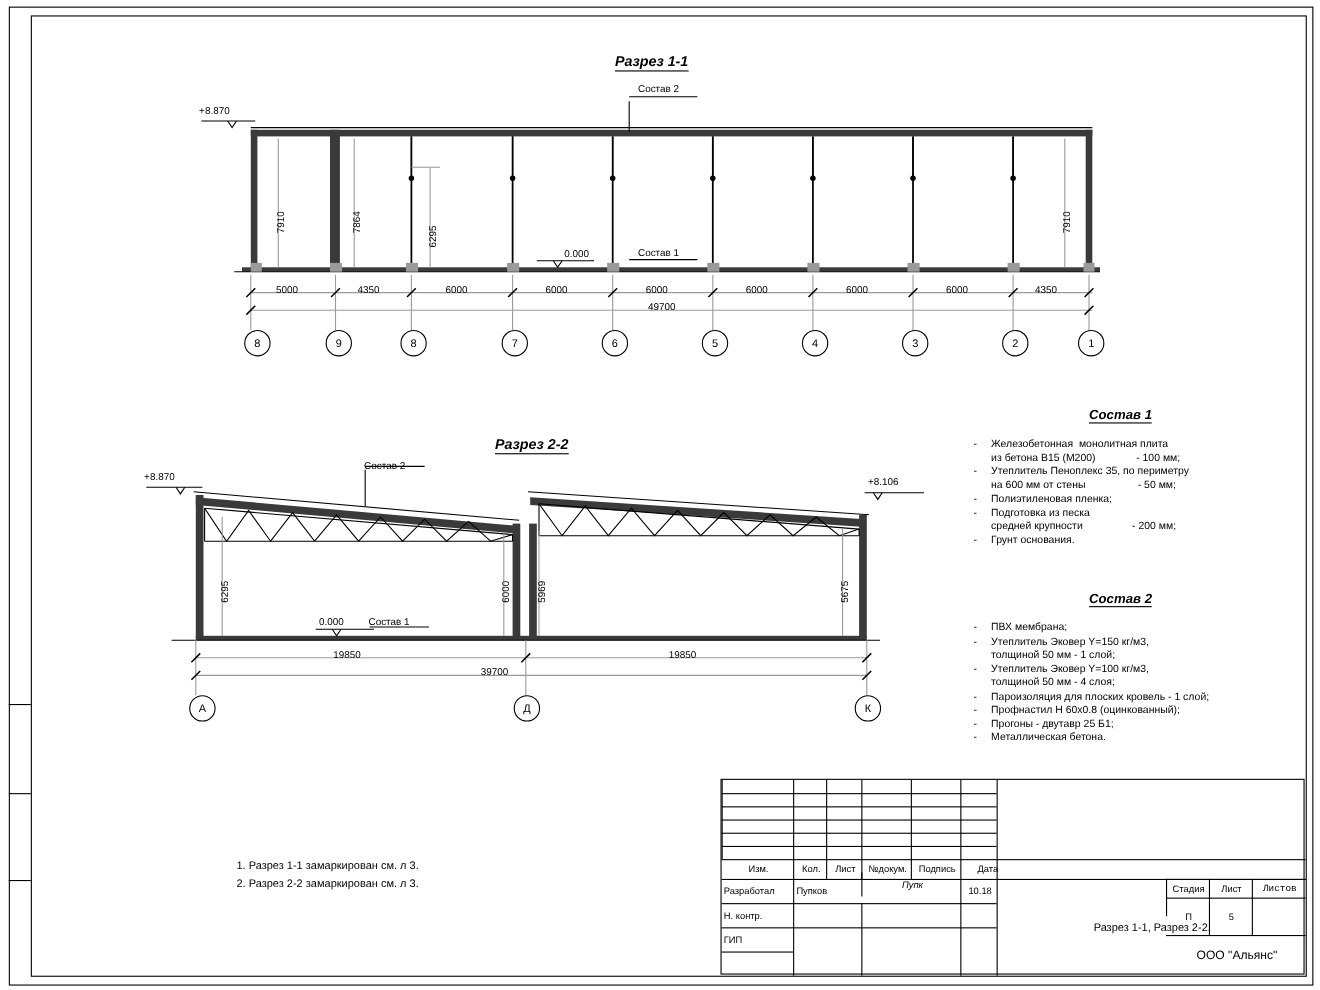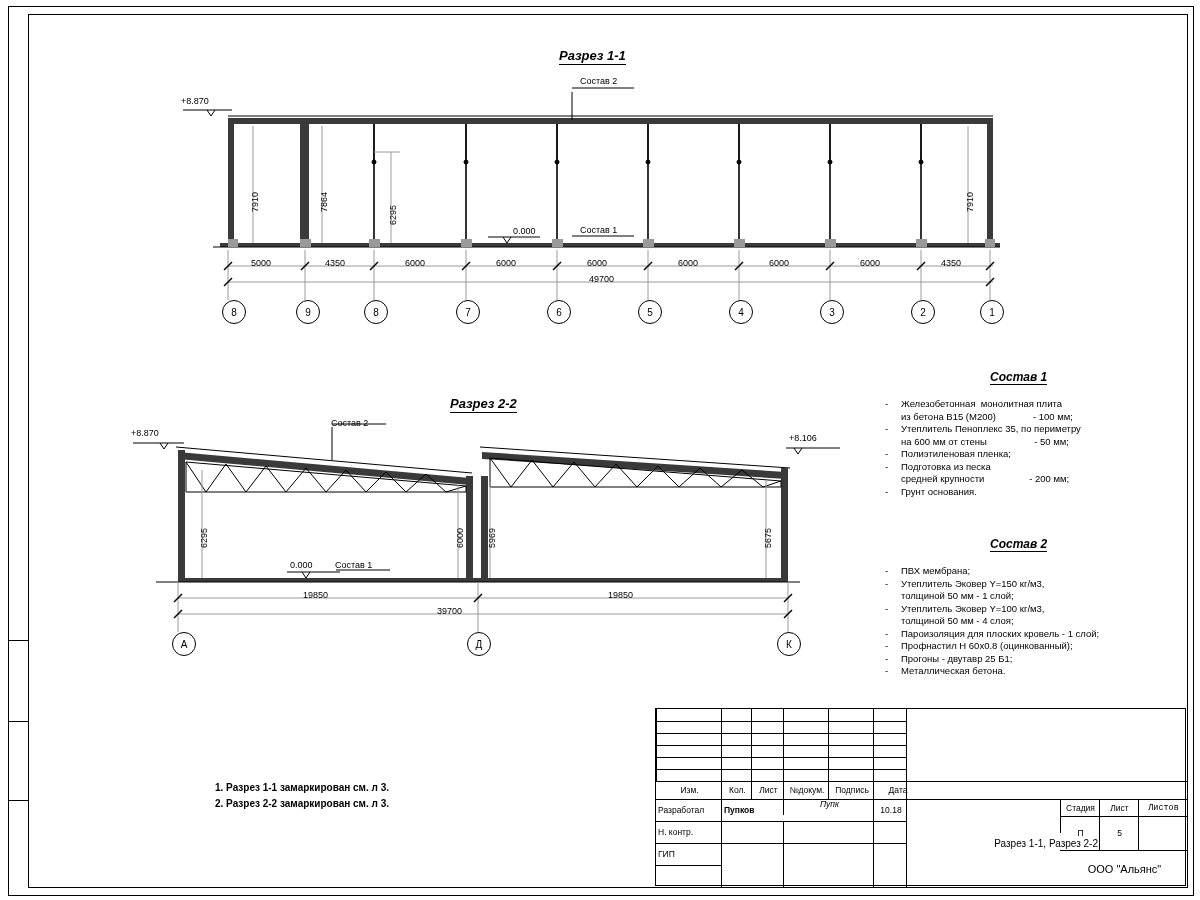--- a/index.html
+++ b/index.html
@@ -29,21 +29,21 @@
         font-size:10px;display:flex;align-items:center;justify-content:center;background:#fff;}
 
   
   .comp-title{position:absolute;font-style:italic;font-weight:bold;font-size:12px;border-bottom:1px solid #000;}
   .comp{position:absolute;font-size:9.5px;line-height:12.5px;}
   .comp .row{display:flex;}
   .comp .dash{width:16px;flex:none;}
   .comp .txt{white-space:pre;}
 
   
-  .notes{position:absolute;font-size:10px;line-height:16px;font-weight:bold;}
+  .notes{position:absolute;font-size:10px;line-height:16px;}
 
   
   .stamp{position:absolute;left:655px;top:708px;width:531px;height:178px;border:1px solid #000;box-sizing:border-box;}
   .stamp .cell{position:absolute;box-sizing:border-box;font-size:8.5px;display:flex;align-items:center;padding-left:2px;}
   .bl{border-left:1px solid #000;}
   .center{justify-content:center;padding-left:0;}
   svg{position:absolute;left:0;top:0;overflow:visible;}
 </style>
 </head>
 <body>
@@ -370,21 +370,21 @@
     <div class="cell center" style="left:0px;top:72px;width:65px;height:18px;">Изм.</div>
     <div class="cell center bl" style="left:65px;top:72px;width:30px;height:18px;">Кол.</div>
     <div class="cell center bl" style="left:95px;top:72px;width:32px;height:18px;">Лист</div>
     <div class="cell center bl" style="left:127px;top:72px;width:45px;height:18px;">№докум.</div>
     <div class="cell center bl" style="left:172px;top:72px;width:45px;height:18px;">Подпись</div>
     <div class="cell center bl" style="left:217px;top:72px;width:33px;height:18px;padding-left:16px;">Дата</div>
     <div class="ln h" style="left:0px;top:90px;width:531px;"></div>
     <div class="ln v" style="left:250px;top:72px;height:106px;"></div>
 
     <div class="cell" style="left:0px;top:90px;width:65px;height:22px;">Разработал</div>
-    <div class="cell bl" style="left:65px;top:90px;width:62px;height:22px;font-weight:bold;">Пупков</div>
+    <div class="cell bl" style="left:65px;top:90px;width:62px;height:22px;">Пупков</div>
     <div class="cell bl center" style="left:127px;top:84px;width:90px;height:22px;font-style:italic;">Пупк</div>
     <div class="cell bl center" style="left:217px;top:90px;width:33px;height:22px;">10.18</div>
     <div class="ln h" style="left:0px;top:112px;width:250px;"></div>
 
     <div class="cell" style="left:0px;top:112px;width:65px;height:22px;">Н. контр.</div>
     <div class="cell bl" style="left:65px;top:112px;width:62px;height:22px;"></div>
     <div class="cell bl" style="left:127px;top:112px;width:90px;height:22px;"></div>
     <div class="cell bl" style="left:217px;top:112px;width:33px;height:22px;"></div>
     <div class="ln h" style="left:0px;top:134px;width:250px;"></div>
 

